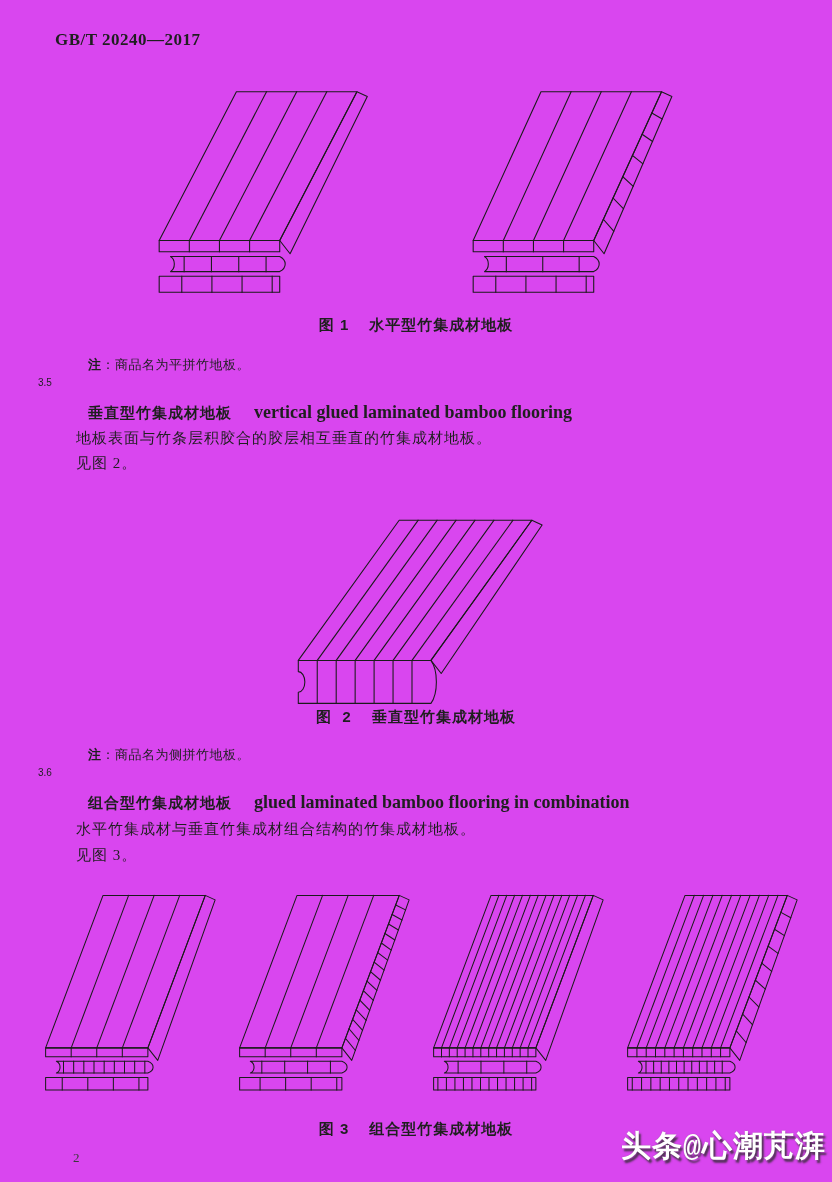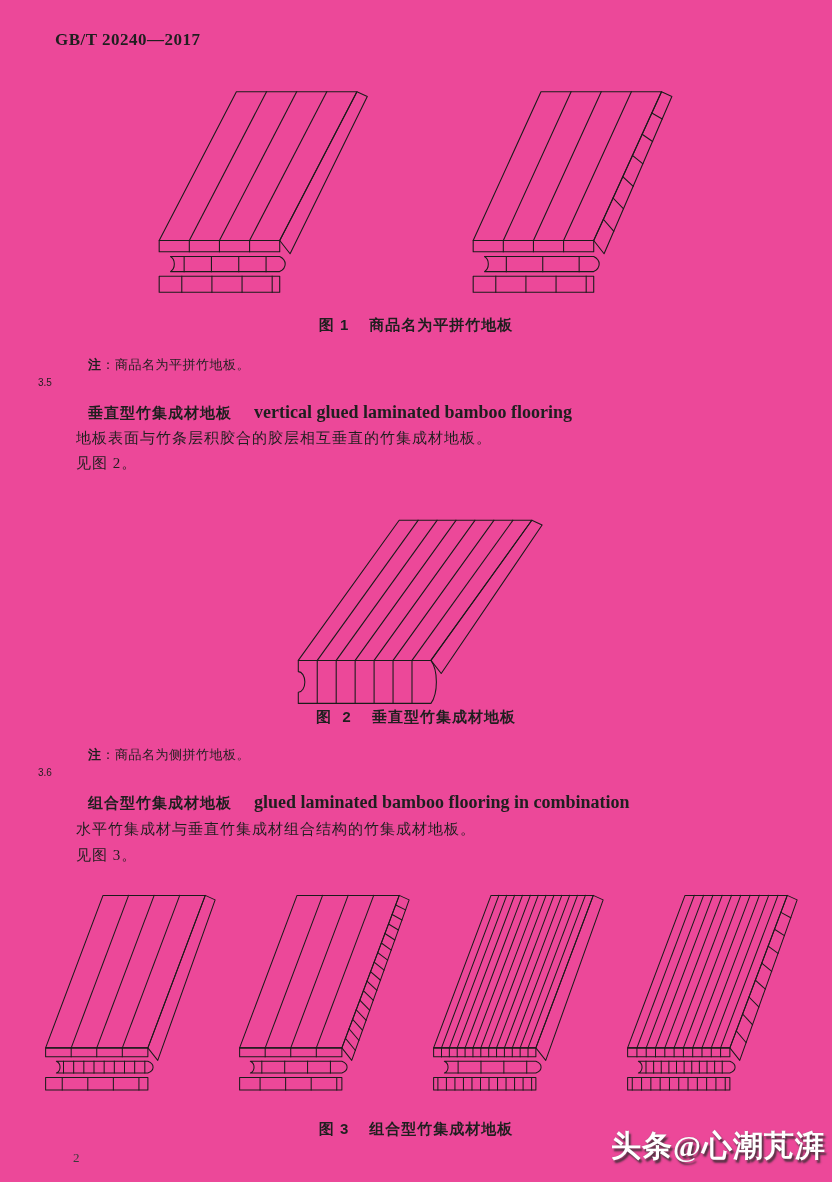--- a/index.html
+++ b/index.html
@@ -1,17 +1,17 @@
 <!DOCTYPE html>
 <html><head>
 <meta charset="utf-8">
 <style>
   html,body{margin:0;padding:0;background:#e8e8e8;}
   .page{
-    position:relative;width:832px;height:1182px;background:#ec4899;
+    position:relative;width:832px;height:1182px;background:#d946ef;
     margin:0 auto;overflow:hidden;
     font-family:"Liberation Serif","DejaVu Serif",serif;color:#1f1f1f;
   }
   .abs{position:absolute;}
   .doc-code{
     left:55px;top:30px;font-weight:bold;font-size:17px;letter-spacing:0.5px;
     font-family:"Liberation Serif","DejaVu Serif",serif;
   }
   .fig-row{left:0;right:0;display:flex;justify-content:center;align-items:flex-end;}
   .fig-row svg{display:block;}
@@ -22,21 +22,21 @@
   .note{left:88px;font-size:13px;letter-spacing:0.5px;}
   .note .note-label{font-weight:bold;font-family:"Liberation Sans","DejaVu Sans",sans-serif;}
   .secnum{left:38px;font-size:10px;font-family:"Liberation Sans","DejaVu Sans",sans-serif;}
   .term{left:88px;font-size:15px;}
   .term .cn{font-weight:bold;font-family:"Liberation Sans","DejaVu Sans",sans-serif;letter-spacing:1px;}
   .term .en{font-weight:bold;margin-left:22px;font-family:"Liberation Serif","DejaVu Serif",serif;font-size:18px;}
   .body-text{left:76px;font-size:15px;letter-spacing:1px;}
   .page-number{left:73px;top:1150px;font-size:13px;color:#3a3a3a;}
   .watermark{
     right:6px;top:1126px;font-size:30px;font-weight:bold;color:#ffffff;
-    font-family:Liberation Serif, serif;letter-spacing:1px;
+    font-family:Liberation Mono, monospace;letter-spacing:1px;
     text-shadow:2px 3px 2px rgba(45,45,45,0.8),0 0 1px rgba(90,90,90,0.55);
   }
 </style>
 </head>
 <body>
 
 <div class="page">
 
   <div class="abs doc-code">GB/T 20240—2017</div>
 
@@ -83,21 +83,21 @@
         <path d="M87.86666666666667,214 L87.86666666666667,230"></path>
         <path d="M126.53333333333333,214 L126.53333333333333,230"></path>
         <path d="M14,235 L142,235 L142,252 L14,252 Z"></path>
         <path d="M38,235 L38,252"></path>
         <path d="M70,235 L70,252"></path>
         <path d="M102,235 L102,252"></path>
         <path d="M134,235 L134,252"></path>
       </svg>
   </div>
   <div class="abs caption" style="top:316px;">
-    <span class="cap-label">图 1</span><span class="cap-title">商品名为平拼竹地板</span>
+    <span class="cap-label">图 1</span><span class="cap-title">水平型竹集成材地板</span>
   </div>
   <div class="abs note" style="top:356px;">
     <span class="note-label">注</span><span>：商品名为平拼竹地板。</span>
   </div>
 
   <div class="abs secnum" style="top:377px;">3.5</div>
   <div class="abs term" style="top:402px;">
     <span class="cn">垂直型竹集成材地板</span><span class="en">vertical glued laminated bamboo flooring</span>
   </div>
   <div class="abs body-text" style="top:429px;">地板表面与竹条层积胶合的胶层相互垂直的竹集成材地板。</div>

